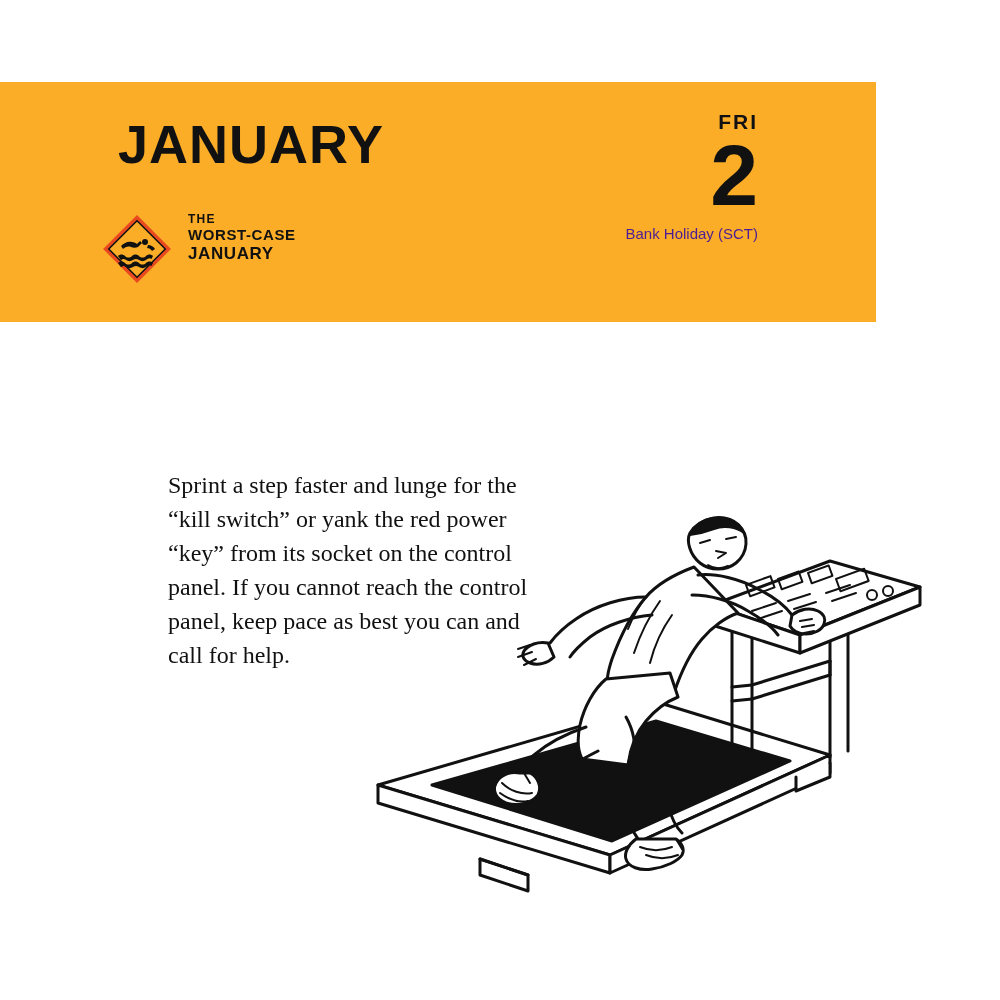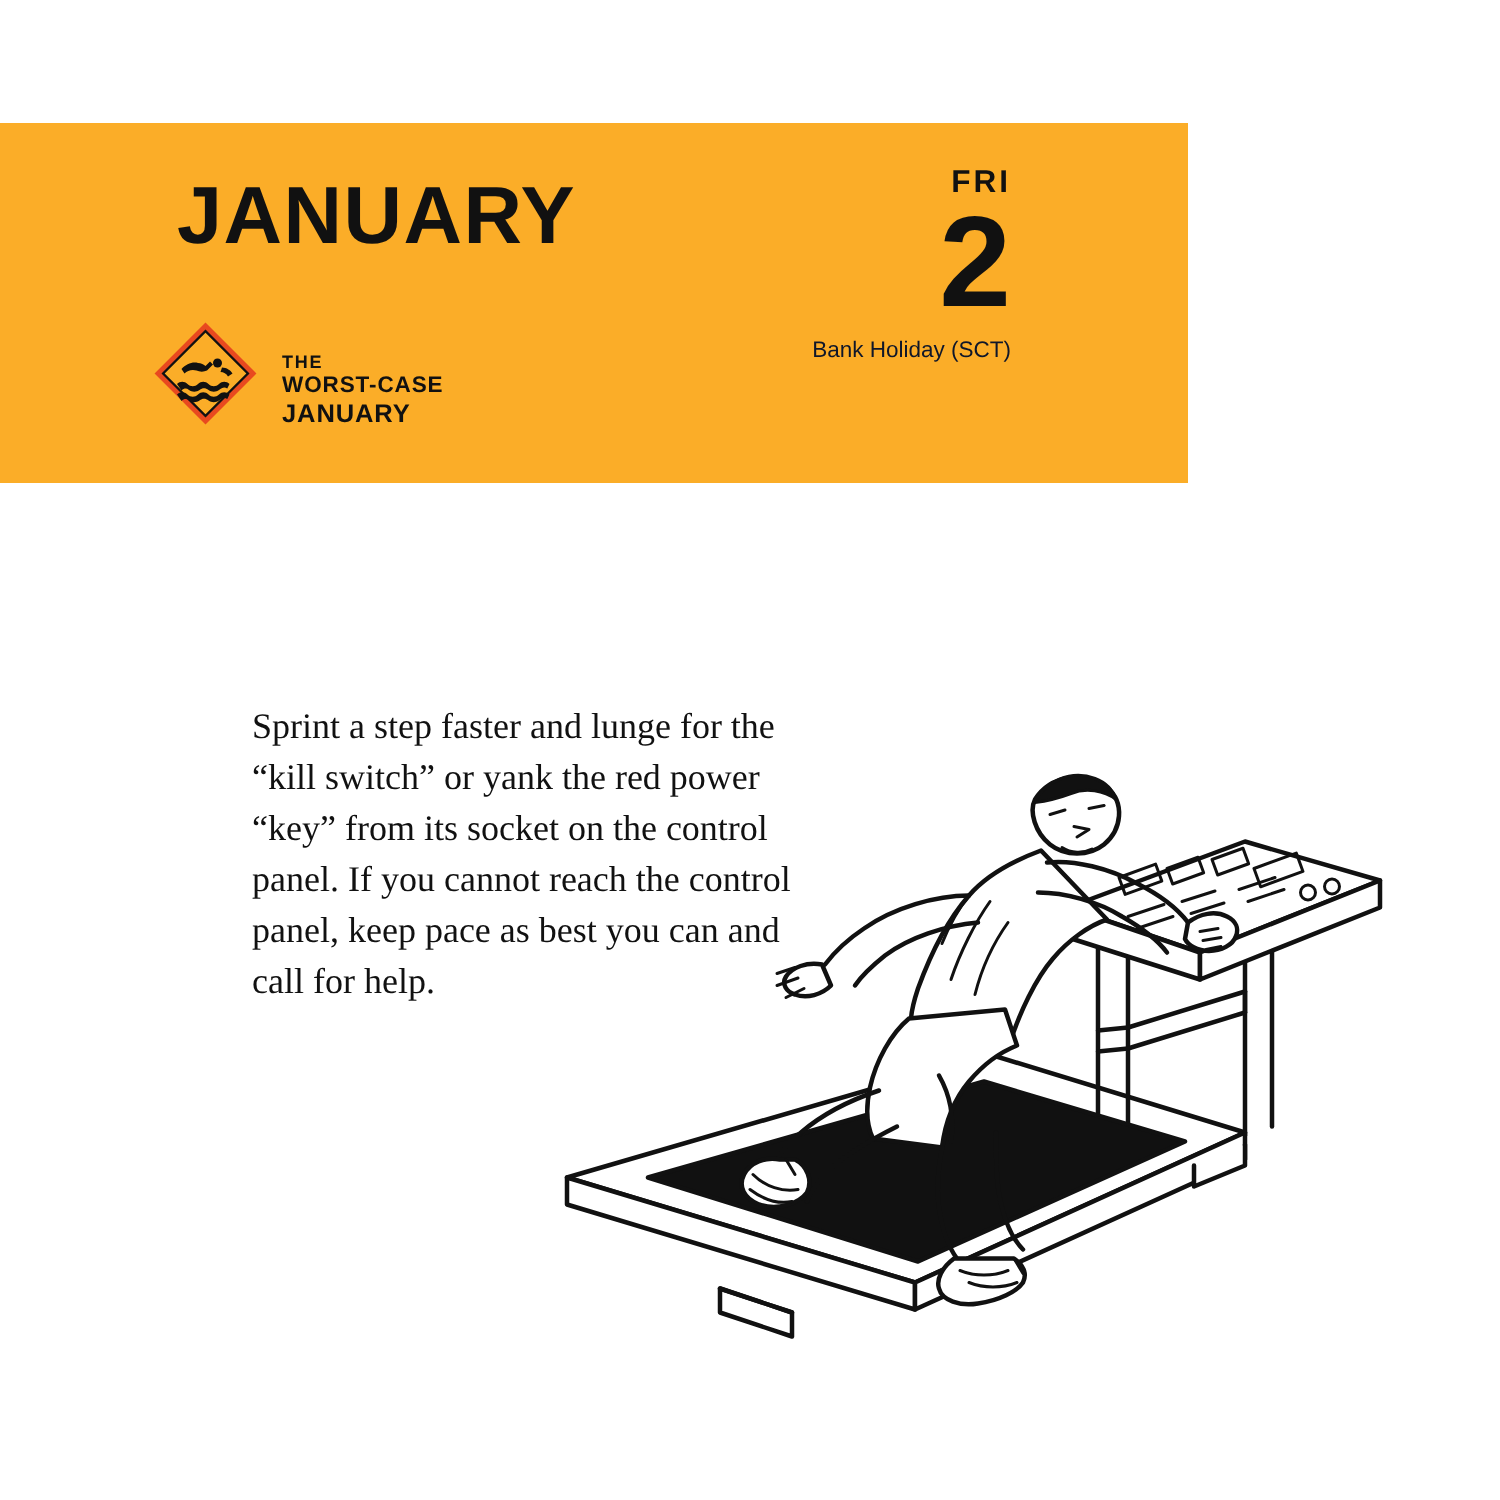--- a/index.html
+++ b/index.html
@@ -18,21 +18,21 @@
     width: 1000px;
     height: 1000px;
     background: #ffffff;
   }
 
   
   .header-band {
     position: absolute;
     left: 0;
     top: 82px;
-    width: 792px;
+    width: 876px;
     height: 240px;
     background: #FBAD28;
   }
   .month {
     position: absolute;
     left: 118px;
     top: 35px;
     font-family: "Liberation Sans", sans-serif;
     font-weight: bold;
     font-size: 54px;
@@ -40,21 +40,21 @@
     color: #111111;
     line-height: 1;
   }
 
   
   .brand {
     position: absolute;
     left: 100px;
     top: 130px;
     display: flex;
-    align-items: flex-end;
+    align-items: flex-start;
     gap: 14px;
   }
   .brand-logo {
     width: 74px;
     height: 74px;
     position: relative;
     flex: none;
   }
   .brand-text {
     font-family: "Liberation Sans", sans-serif;
@@ -86,21 +86,21 @@
     font-weight: bold;
     font-size: 86px;
     line-height: 0.92;
     color: #111111;
     margin-top: 2px;
   }
   .holiday {
     margin-top: 10px;
     font-family: "Liberation Sans", sans-serif;
     font-size: 15px;
-    color: #0f172a;
+    color: #4c1d95;
   }
 
   
   .headline {
     position: absolute;
     left: 152px;
     top: 376px;
     width: 720px;
     font-family: "Liberation Sans", sans-serif;
     font-weight: bold;

